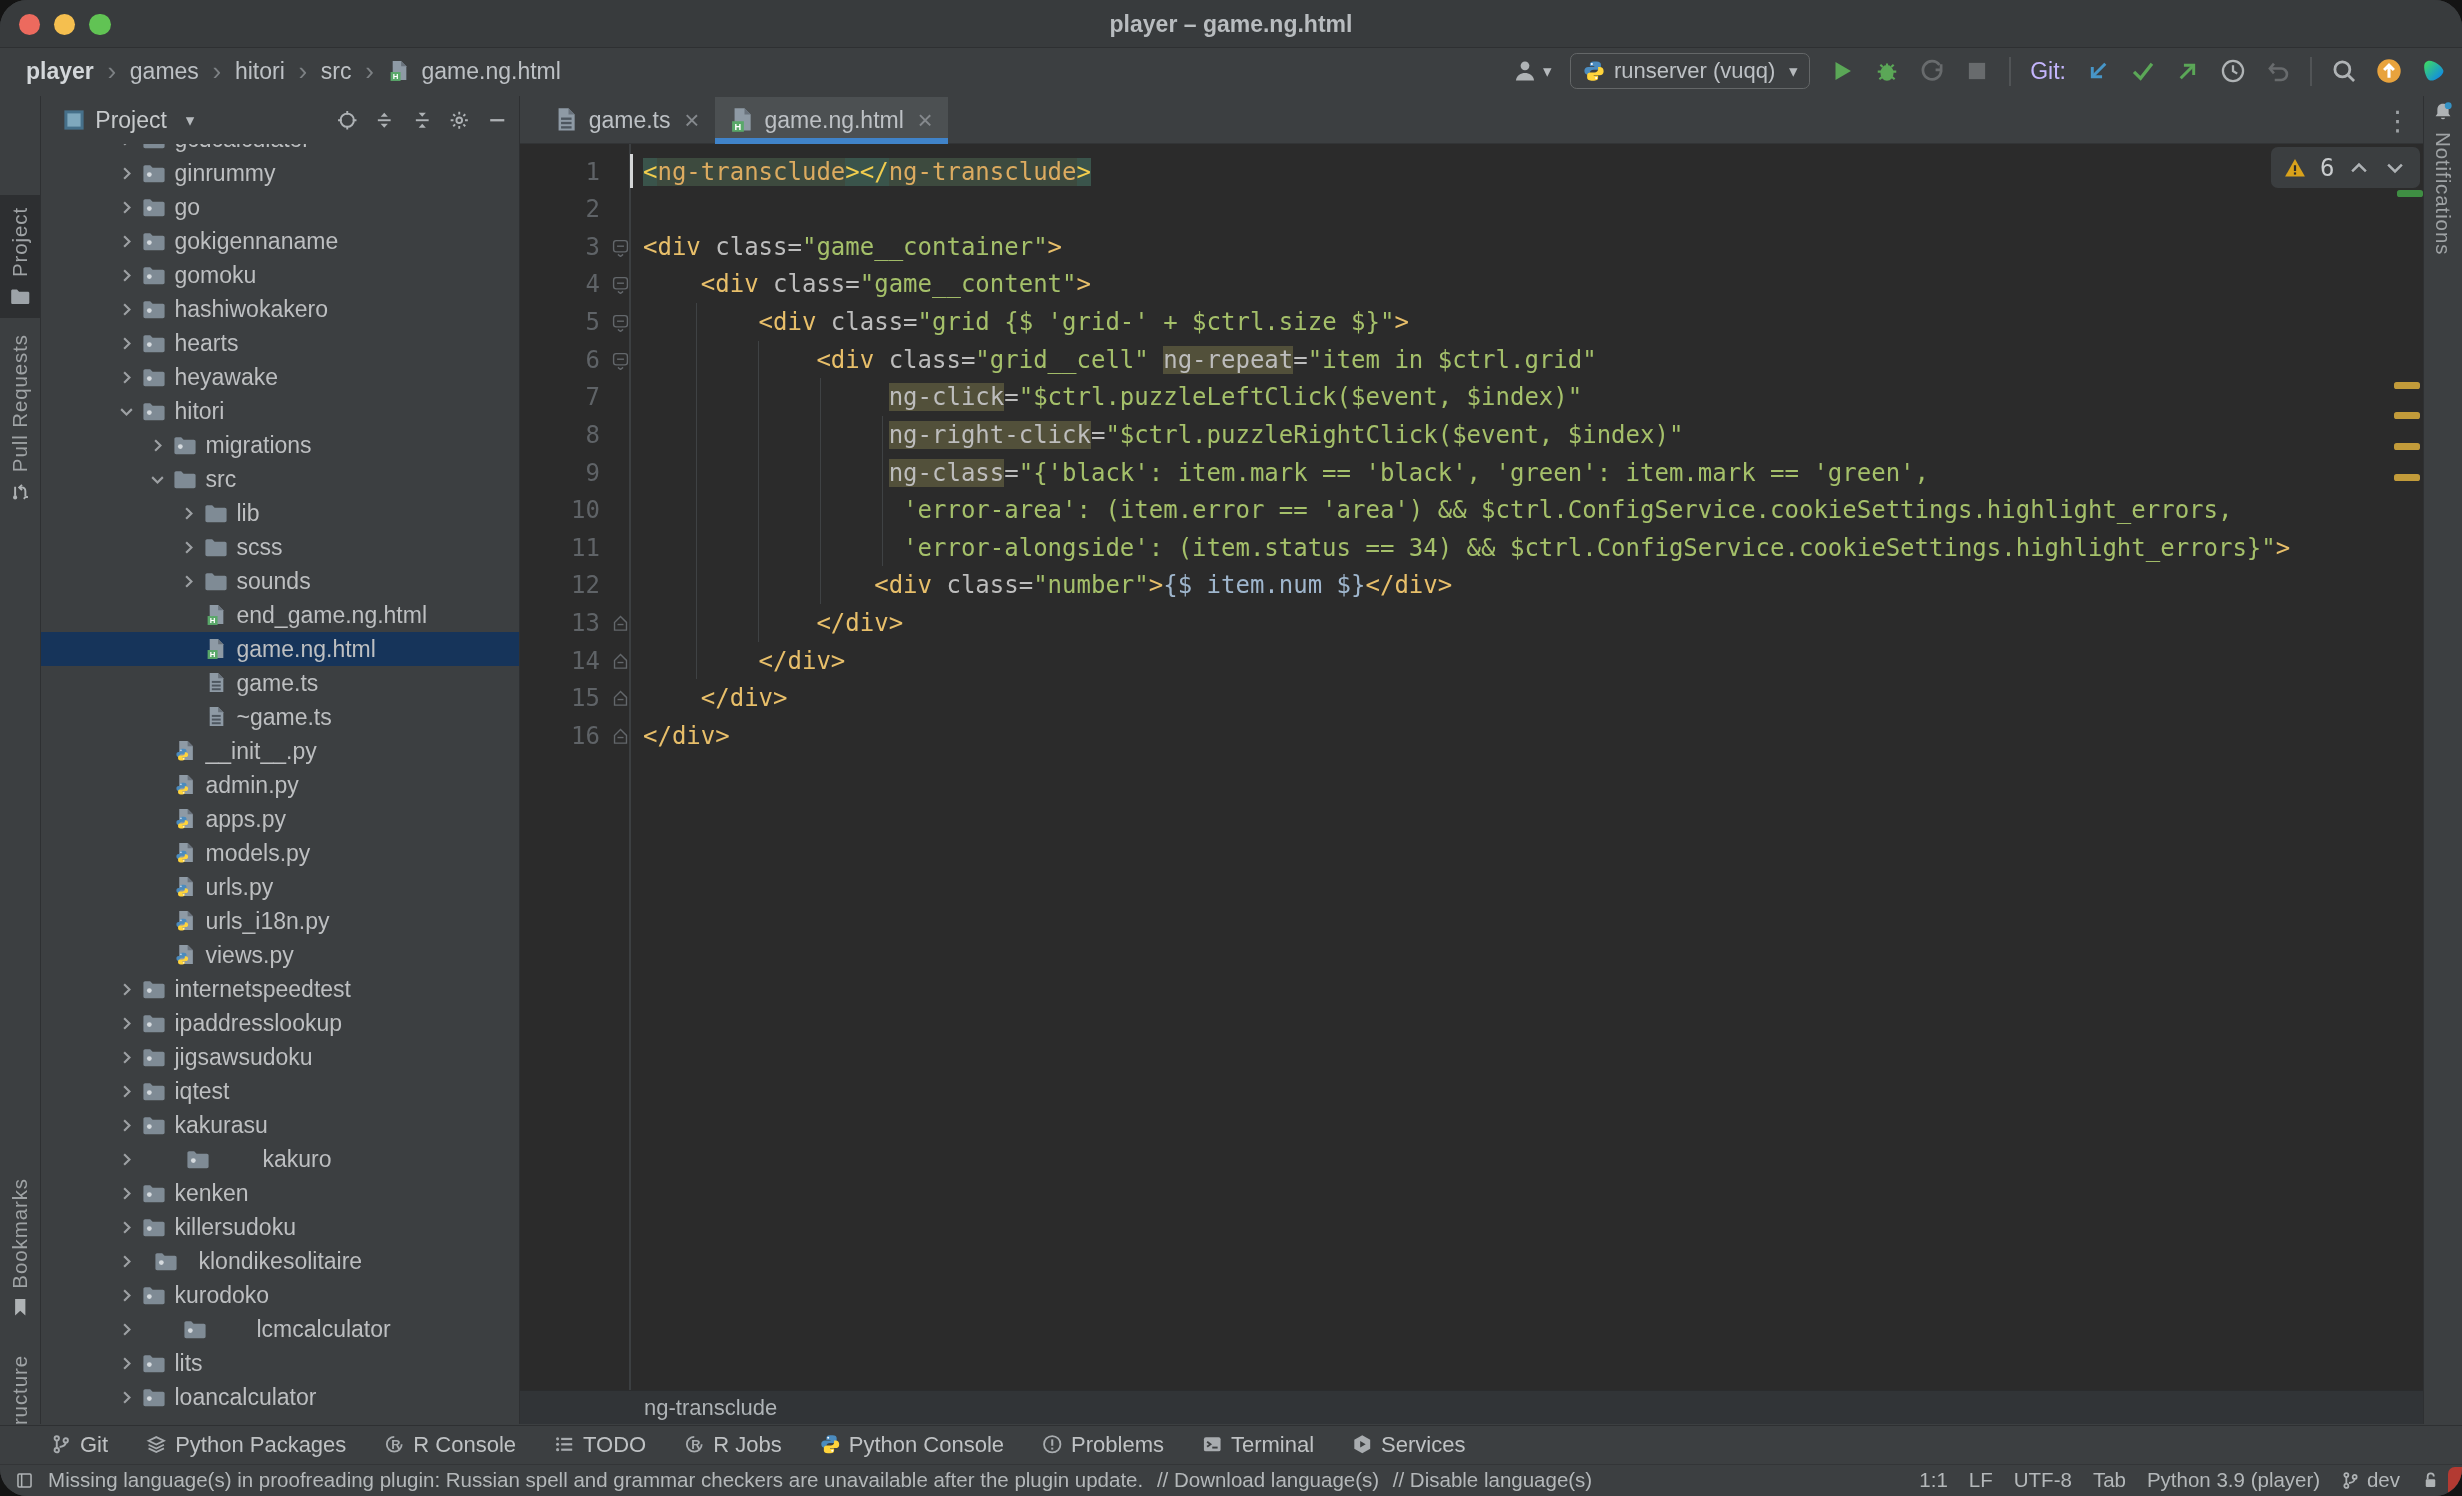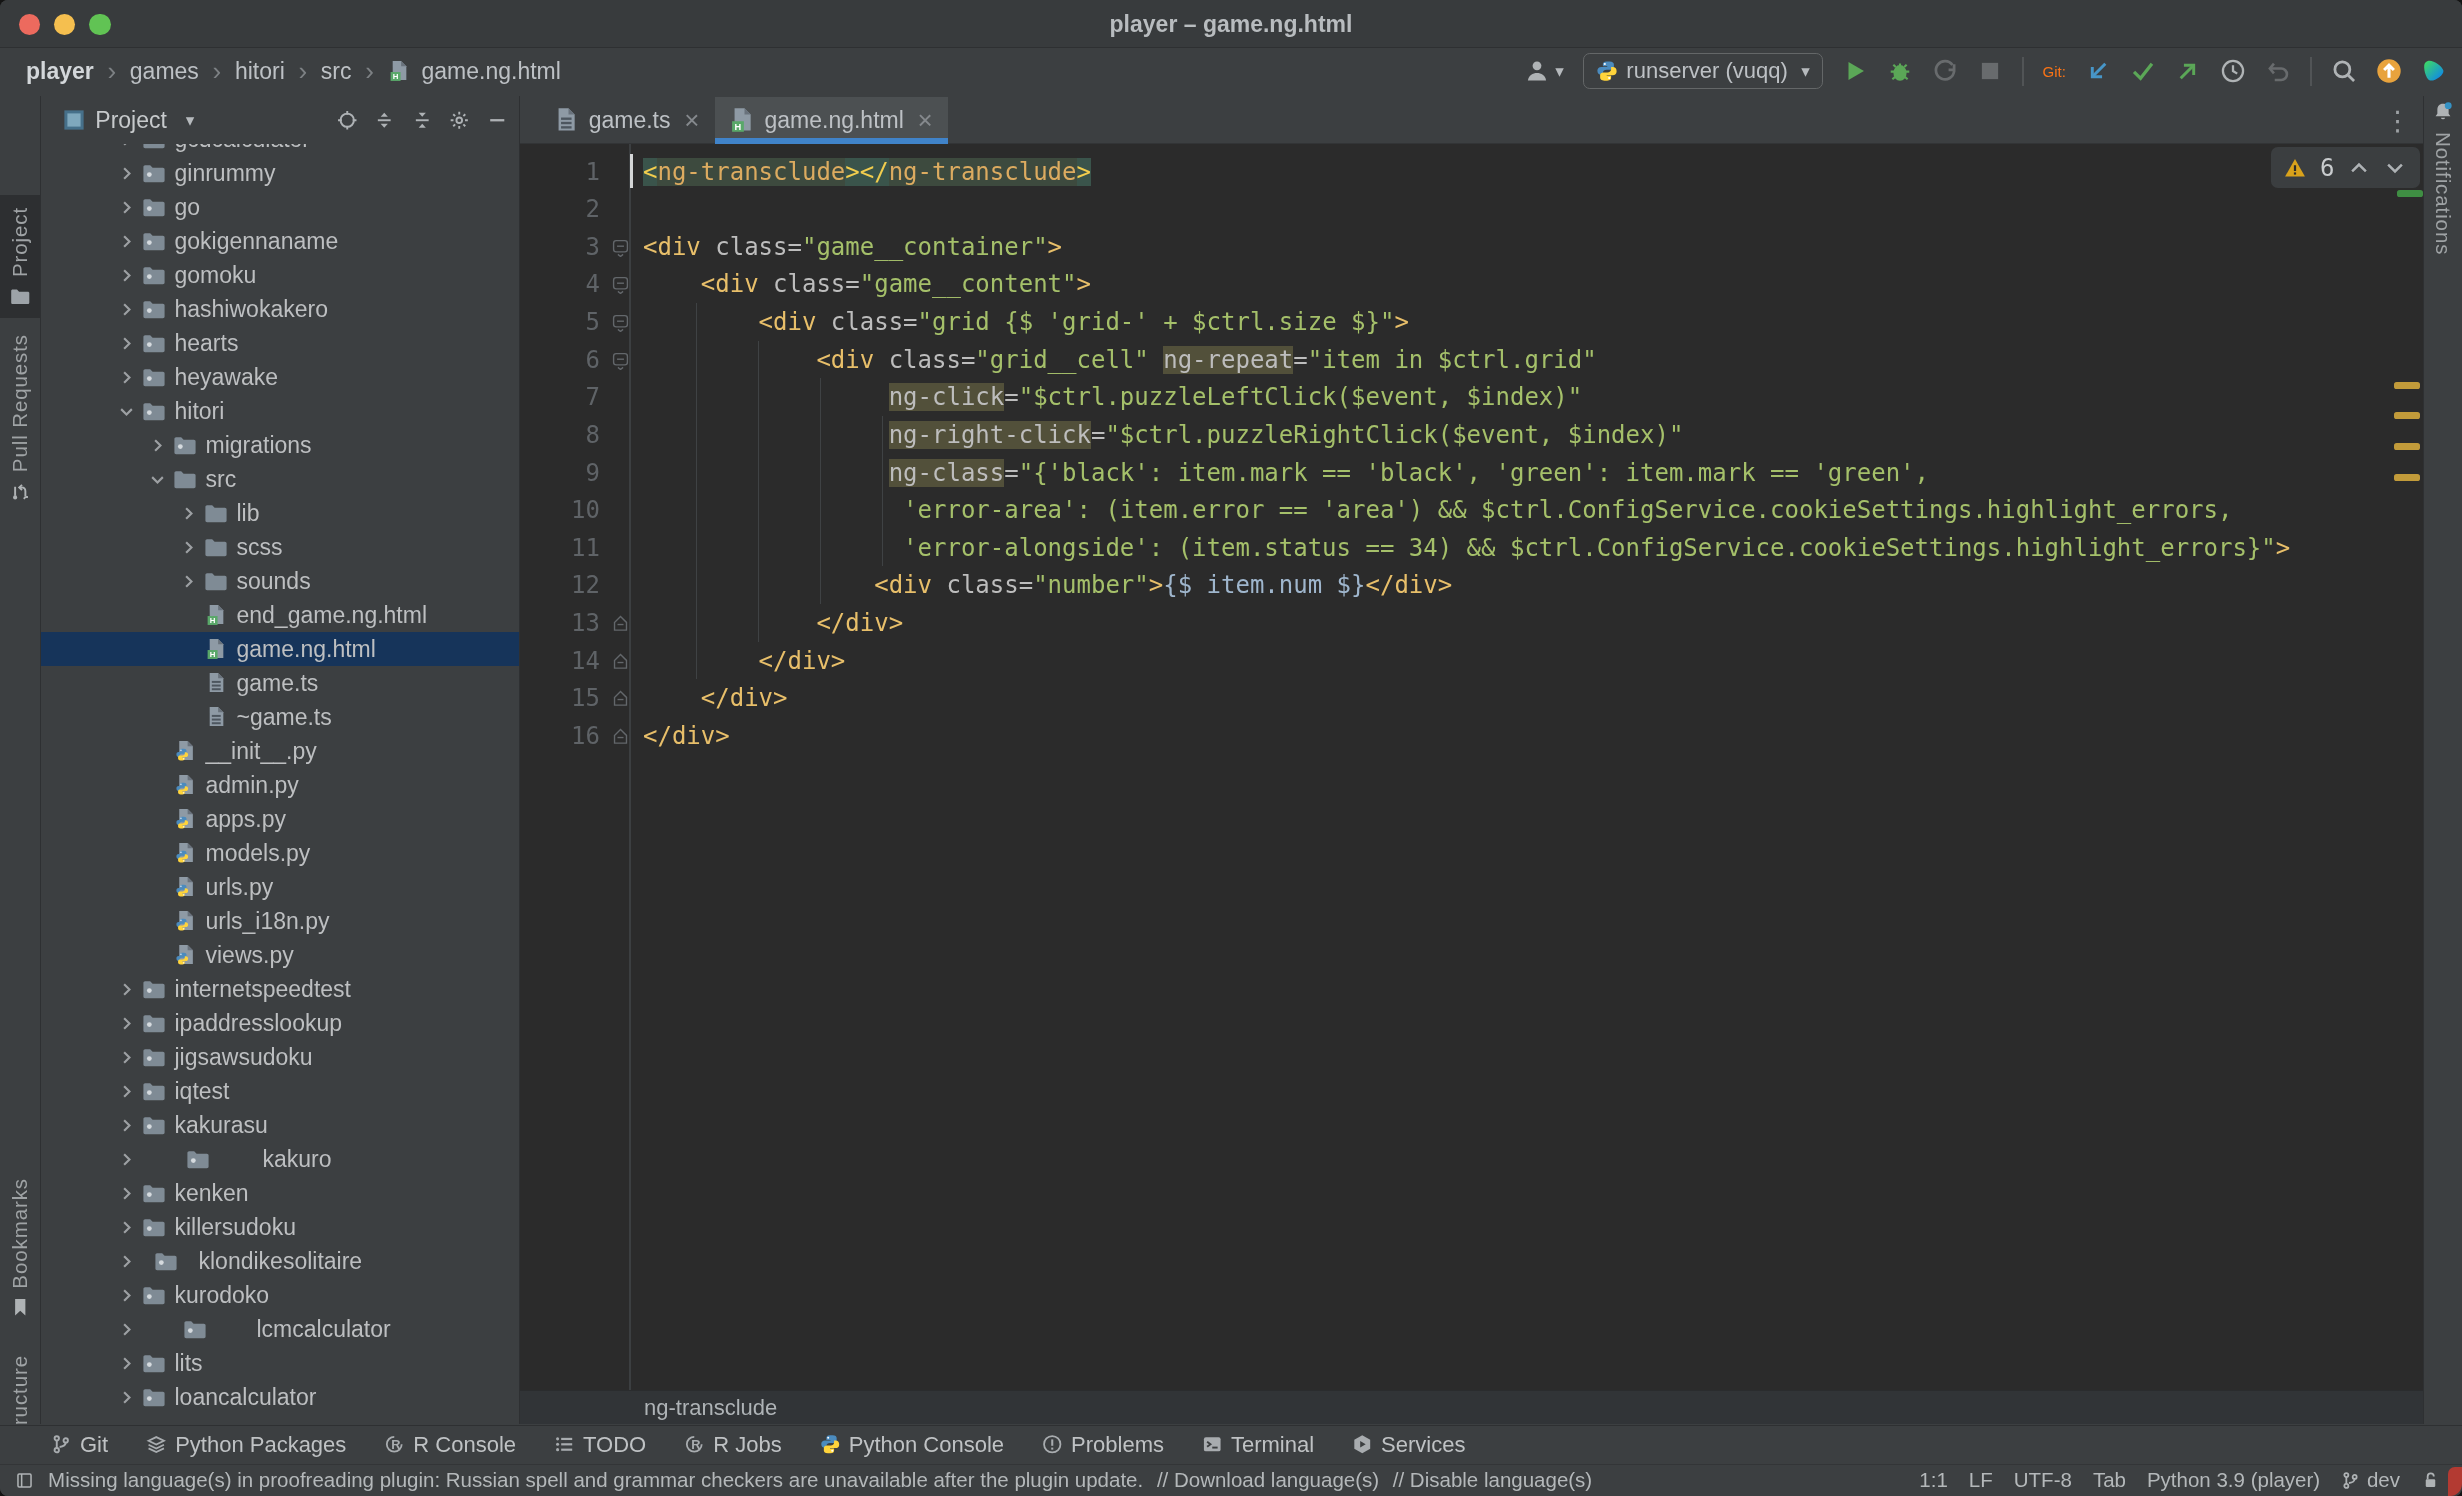--- a/index.html
+++ b/index.html
@@ -1,17 +1,17 @@
 <!DOCTYPE html>
 <html style="font-size:13.7px"><head>
 <meta charset="utf-8">
 <style>
   * { margin:0; padding:0; box-sizing:border-box; }
   html,body { width:2462px; height:1496px; background:#141414; font-family:"Liberation Sans", sans-serif; overflow:hidden; }
-  .window { position:relative; width:2462px; height:1496px; background:#3c3f41; border-radius:8px; overflow:hidden; }
+  .window { position:relative; width:2462px; height:1496px; background:#3c3f41; border-radius:27px; overflow:hidden; }
 
   
   .titlebar { position:relative; height:48px; background:#383b3d; border-bottom:1.7px solid #2e3032; }
   .lights { position:absolute; left:19px; top:13.7px; display:flex; gap:13.7px; }
   .light { width:21.4px; height:21.4px; border-radius:50%; }
   .title { position:absolute; left:0; right:0; top:0; height:48px; line-height:48px; text-align:center; color:#b8bcbf; font-weight:bold; font-size:23px; }
 
   
   .navbar { position:relative; height:46px; background:#3c3f41; display:flex; align-items:center; padding:0 15.4px 0 26px; }
   .crumbs { display:flex; align-items:center; gap:12px; font-size:23px; color:#bdc1c5; white-space:nowrap; }
@@ -21,21 +21,21 @@
   .icon { display:inline-flex; align-items:center; justify-content:center; }
   .icon svg { display:block; }
   .ic30 svg { width:26px; height:26px; }
   .ic26 svg { width:22px; height:22px; }
   .ic24 svg { width:20.5px; height:20.5px; }
   .ic22 svg { width:19px; height:19px; }
   .dd-arrow { color:#b6babd; font-size:17px; margin-left:5.1px; }
   .run-pill { display:flex; align-items:center; gap:8.5px; border:1.7px solid #646768; border-radius:6.8px; height:36px; padding:0 12px; color:#bdc1c5; font-size:22px; }
   .green { color:#5ba757; } .blue { color:#4796c8; } .graylt { color:#afb3b5; } .disabled { color:#686b6d; }
   .vsep { width:1.7px; height:29px; background:#515456; }
-  .git-label { color:#f97316; font-size:15px; }
+  .git-label { color:#c4b5fd; font-size:23px; }
 
   
   .main { position:absolute; top:96px; bottom:72px; left:0; right:0; display:flex; }
   .stripe { background:#3c3f41; position:relative; }
   .stripe.left { width:41px; border-right:1.7px solid #2e3032; }
   .stripe.right { width:39px; border-left:1.7px solid #2e3032; }
   .stripe-btn { position:absolute; left:0; width:100%; display:flex; flex-direction:column; align-items:center; gap:8.5px; color:#9fa3a5; }
   .stripe-btn.sel { background:#2d2f31; padding:12px 0; }
   .vtext { writing-mode:vertical-rl; transform:rotate(180deg); font-size:20.5px; letter-spacing:0.9px; color:#9fa3a5; }
   .vtext-r { writing-mode:vertical-rl; font-size:20.5px; letter-spacing:0.9px; color:#9fa3a5; }

